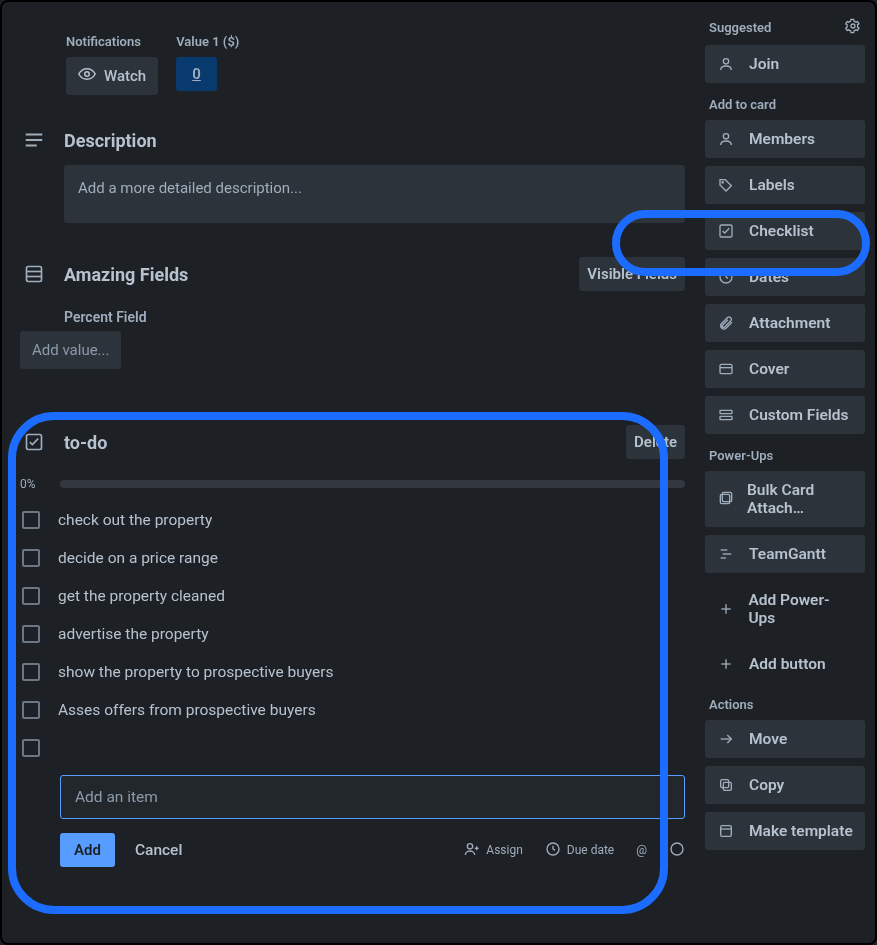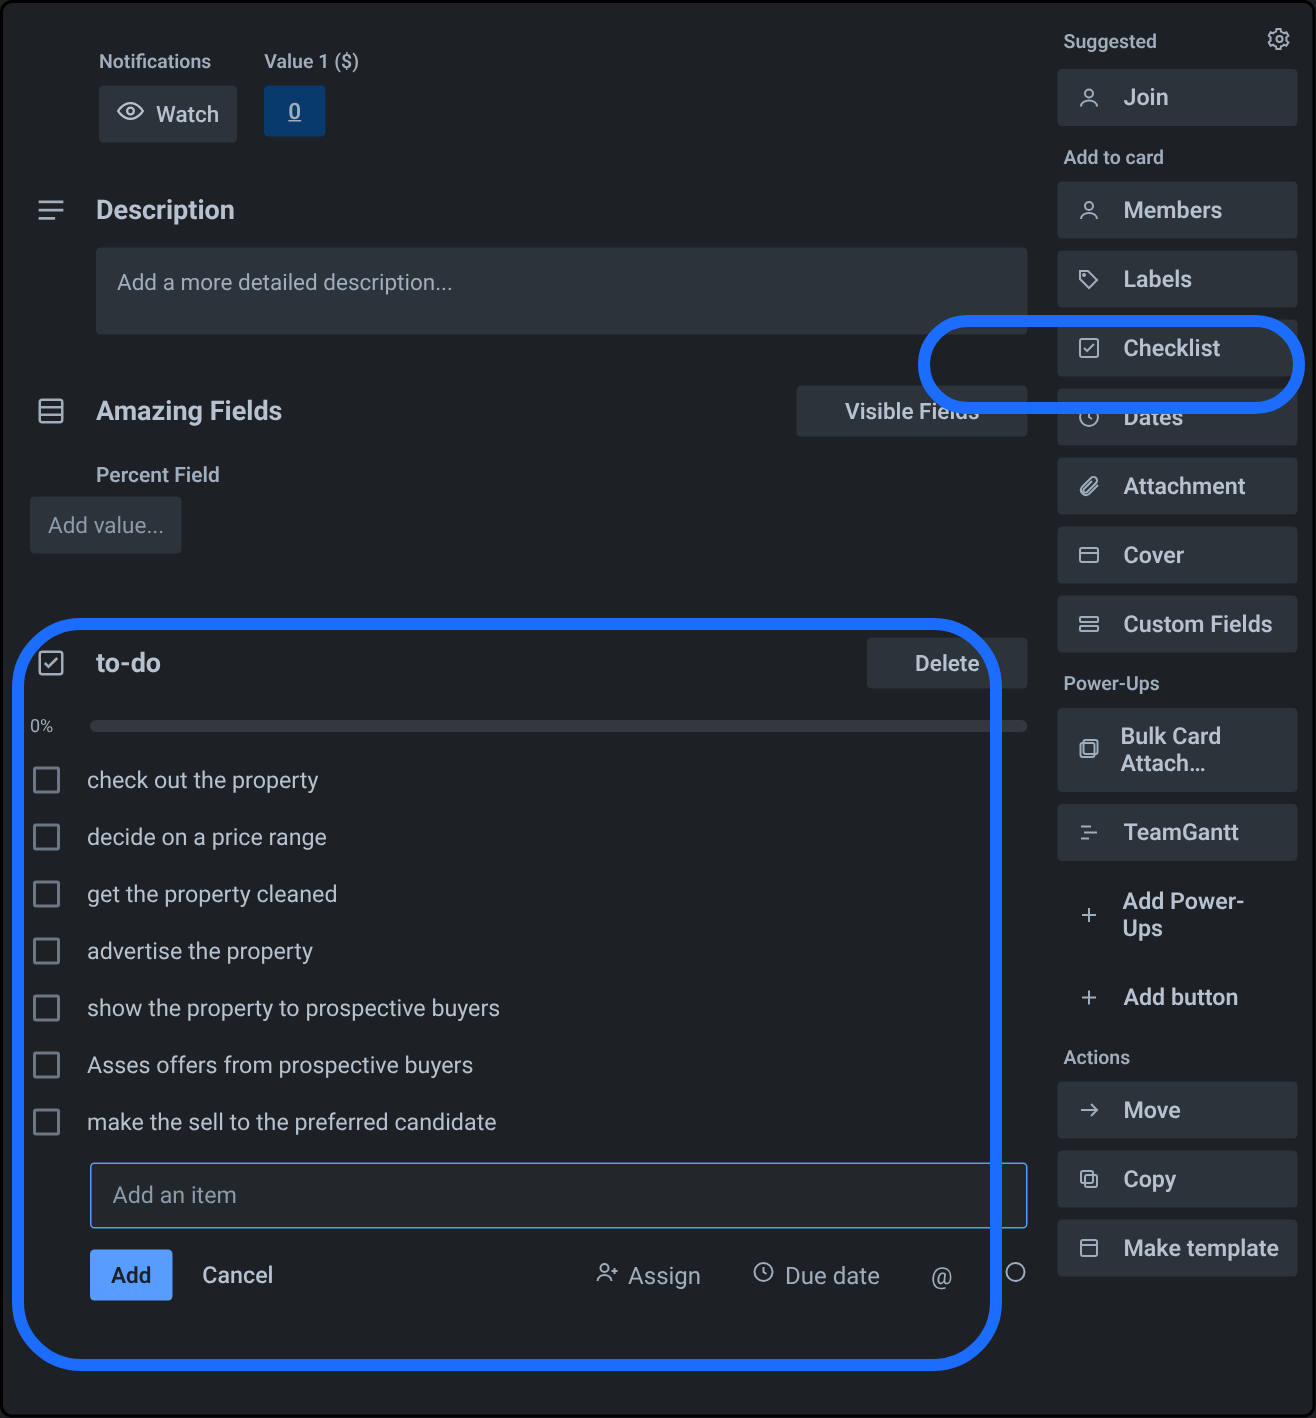--- a/index.html
+++ b/index.html
@@ -48,21 +48,21 @@
   .section-title { font-size:18px; font-weight:700; color:#b6c2cf;}
   .description-input {
     margin-left:44px; margin-top:14px;
     background:#2c333a; border-radius:3px;
     padding:14px 14px 26px 14px; color:#9fadbc; font-size:15px;
     cursor:pointer;
   }
   .section-head-right { margin-left:auto;}
   .pill-btn {
     background:#2c333a; color:#b6c2cf;
-    padding:8px 32px; border-radius:3px; font-size:15px; font-weight:600;
+    padding:8px 8px; border-radius:3px; font-size:15px; font-weight:600;
     cursor:pointer;
   }
   .field-label { margin-left:44px; margin-top:18px; font-size:14px; color:#9fadbc; font-weight:600;}
   .field-input {
     margin-top:6px; background:#2c333a;
     color:#8c9bab; padding:10px 12px; border-radius:3px; font-size:15px;
     display:inline-block; cursor:pointer;
   }
   
   .checklist-section { margin-top:56px; position:relative;}
@@ -82,21 +82,21 @@
     padding:12px 14px; color:#8c9bab; font-size:15.5px;
   }
   .add-item-actions {
     display:flex; align-items:center; gap:20px; margin-left:40px; margin-top:14px;
   }
   .add-btn-primary {
     background:#579dff; color:#1d2125; font-weight:600;
     padding:8px 14px; border-radius:3px; font-size:15px; cursor:pointer;
   }
   .cancel-btn { color:#b6c2cf; font-size:15.5px; font-weight:500; cursor:pointer;}
-  .item-actions-right { margin-left:auto; display:flex; gap:34px; align-items:center; color:#9fadbc; font-size:16px;}
+  .item-actions-right { margin-left:auto; display:flex; gap:22px; align-items:center; color:#9fadbc; font-size:12px;}
   .icon-text { display:flex; align-items:center; gap:6px; cursor:pointer;}
   
   .side-heading { font-size:13px; color:#9fadbc; font-weight:600; padding:6px 0 8px 4px; display:flex; align-items:center;}
   .side-heading .gear { margin-left:auto; margin-right:4px;}
   .side-btn {
     display:flex; align-items:center; gap:14px;
     background:#2c333a; color:#b6c2cf;
     padding:10px 12px; border-radius:3px; margin-bottom:8px;
     font-size:15.5px; font-weight:600; cursor:pointer;
   }
@@ -212,21 +212,20 @@
           <div class="check-item">
             <div class="checkbox"></div>
             <div class="check-text">show the property to prospective buyers</div>
           </div>
           <div class="check-item">
             <div class="checkbox"></div>
             <div class="check-text">Asses offers from prospective buyers</div>
           </div>
           <div class="check-item">
             <div class="checkbox"></div>
-            <div class="check-text">make the sell to the preferred candidate</div>
           </div>
         </div>
 
       <div class="add-item-input">
         <span>Add an item</span>
       </div>
       <div class="add-item-actions">
         <div class="add-btn-primary">Add</div>
         <div class="cancel-btn">Cancel</div>
         <div class="item-actions-right">

